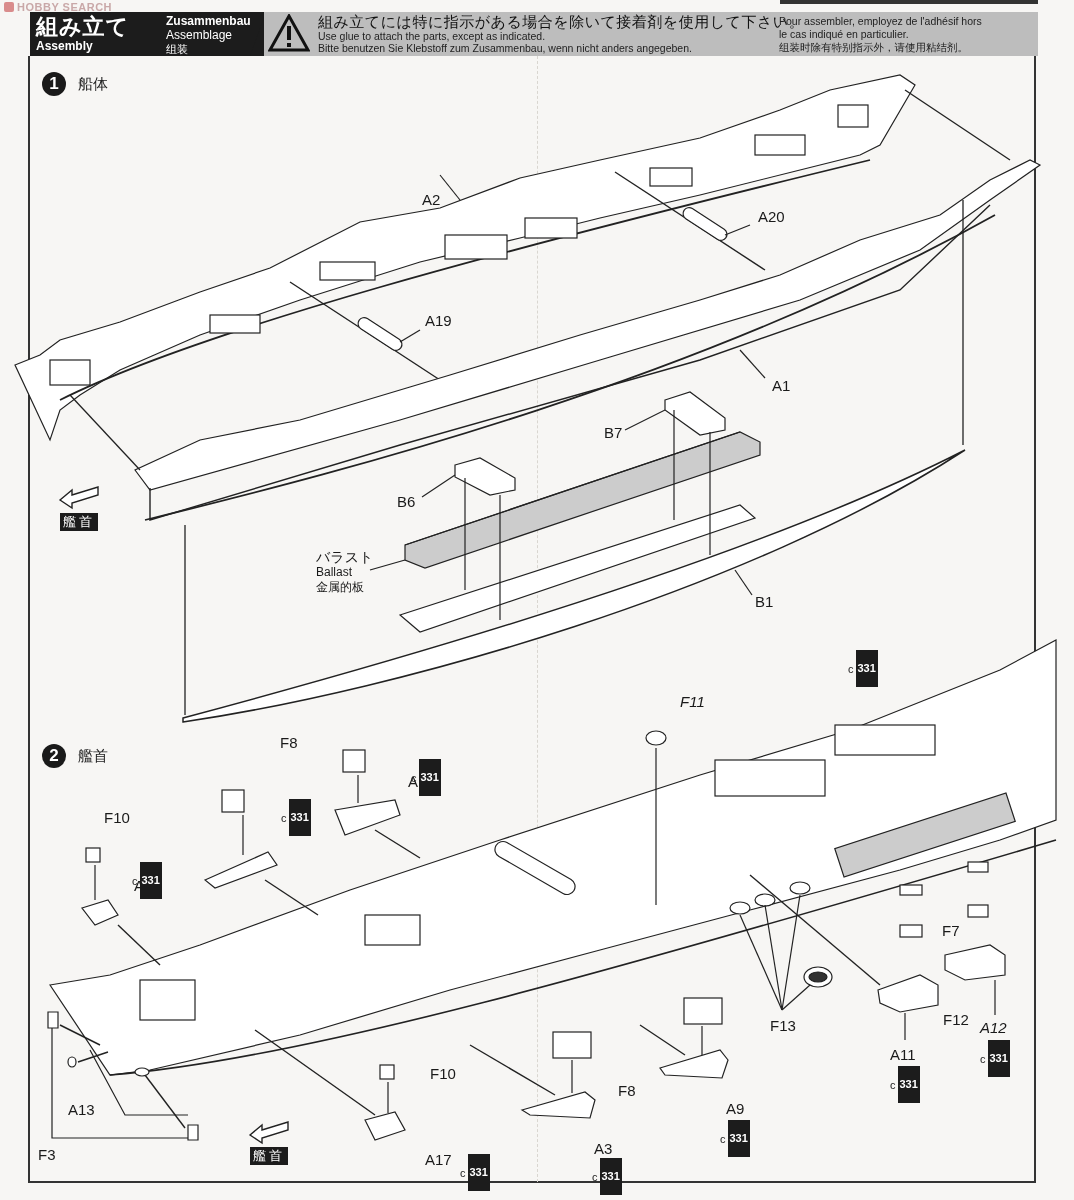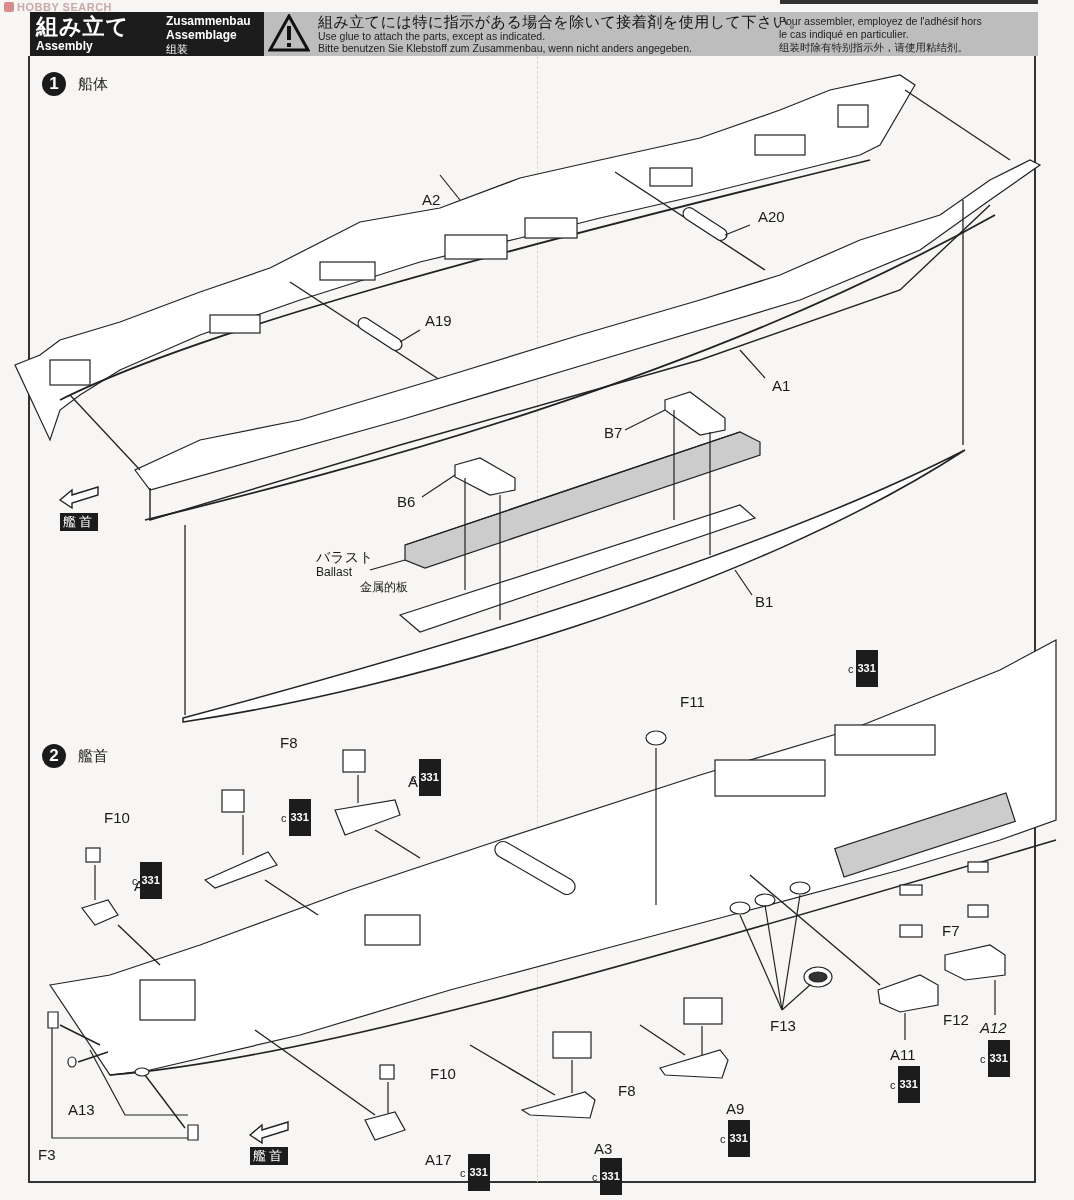--- a/index.html
+++ b/index.html
@@ -8,21 +8,21 @@
 
   .watermark { position: absolute; left: 4px; top: 1px; font-size: 11px; font-weight: bold; color: #c9a8a8; letter-spacing: 0.5px; display:flex; align-items:center; gap:3px; }
   .watermark .wm-icon { width: 10px; height: 10px; background: #d98c8c; border-radius: 2px; display:inline-block; }
 
   .top-rule { position: absolute; left: 780px; top: 0; width: 258px; height: 4px; background: #333; }
 
   .header-black { position: absolute; left: 30px; top: 12px; width: 234px; height: 44px; background: #1c1c1c; color: #fff; }
   .header-black .jp-title { position: absolute; left: 6px; top: 0px; font-size: 22px; font-weight: bold; letter-spacing: 1px; }
   .header-black .en-title { position: absolute; left: 6px; top: 27px; font-size: 12px; font-weight: bold; }
   .header-black .de-title { position: absolute; left: 136px; top: 2px; font-size: 12px; font-weight: bold; }
-  .header-black .fr-title { position: absolute; left: 136px; top: 16px; font-size: 12px; font-weight: bold; text-align: center; }
+  .header-black .fr-title { position: absolute; left: 136px; top: 16px; font-size: 12px; font-weight: normal; text-align: center; }
   .header-black .cn-title { position: absolute; left: 136px; top: 30px; font-size: 11px; }
   .header-slant { position: absolute; left: 250px; top: 12px; width: 0; height: 0; border-top: 44px solid #1c1c1c; border-right: 16px solid transparent; }
 
   .header-grey { position: absolute; left: 264px; top: 12px; width: 774px; height: 44px; background: #bdbdbd; }
   .warning-icon { position: absolute; left: 268px; top: 14px; width: 42px; height: 38px; }
   .notice-jp { position: absolute; left: 318px; top: 13px; font-size: 15px; color: #111; letter-spacing: 0.5px; }
   .notice-en { position: absolute; left: 318px; top: 30px; font-size: 10.5px; color: #222; }
   .notice-de { position: absolute; left: 318px; top: 42px; font-size: 10.5px; color: #222; }
   .notice-fr1 { position: absolute; left: 779px; top: 15px; font-size: 10.5px; color: #222; }
   .notice-fr2 { position: absolute; left: 779px; top: 28px; font-size: 10.5px; color: #222; }
@@ -40,21 +40,21 @@
   .paint { position: absolute; font-size: 11px; white-space: nowrap; display:flex; align-items:center; gap:2px; }
   .paint .c { font-size: 11px; color:#222; }
   .paint .code { background:#1c1c1c; color:#fff; font-size:11px; font-weight:bold; padding:12px 2px; line-height:13px; }
 
   .bow-marker { position: absolute; }
   .bow-marker .bow-label { background: #1c1c1c; color: #fff; font-size: 13px; padding: 0 3px; letter-spacing: 3px; display: inline-block; }
 
   .ballast-block { position: absolute; font-size: 13px; line-height: 15px; }
   .ballast-block .b-jp { font-size: 14px; }
   .ballast-block .b-en { font-size: 12px; }
-  .ballast-block .b-cn { font-size: 12px; margin-left: 44px; }
+  .ballast-block .b-cn { font-size: 12px; }
 
   svg.art { position: absolute; left: 0; top: 0; width: 1074px; height: 1200px; }
 </style>
 </head>
 <body>
 
 <div class="watermark">
   <span class="wm-icon"></span>
   <span>HOBBY SEARCH</span>
 </div>
@@ -265,21 +265,21 @@
 </div>
 
 <div class="step-num" style="left:42px; top:744px;">2</div>
 <span class="step-title" style="left:78px; top:747px;">艦首</span>
 
 <span class="lbl" style="left:280px; top:734px;">F8</span>
 <span class="lbl" style="left:408px; top:773px;text-align:right;">A10</span>
 <span class="lbl" style="left:292px; top:815px;">A4</span>
 <span class="lbl" style="left:104px; top:809px;">F10</span>
 <span class="lbl" style="left:134px; top:877px;">A18</span>
-<span class="lbl" style="left:680px; top:693px;">F11</span>
+<span class="lbl" style="left:680px; top:693px;font-style:italic;">F11</span>
 <span class="lbl" style="left:942px; top:922px;">F7</span>
 <span class="lbl" style="left:943px; top:1011px;">F12</span>
 <span class="lbl" style="left:890px; top:1046px;">A11</span>
 <span class="lbl" style="left:980px; top:1019px;font-style:italic;">A12</span>
 <span class="lbl" style="left:770px; top:1017px;">F13</span>
 <span class="lbl" style="left:618px; top:1082px;">F8</span>
 <span class="lbl" style="left:726px; top:1100px;">A9</span>
 <span class="lbl" style="left:594px; top:1140px;">A3</span>
 <span class="lbl" style="left:430px; top:1065px;">F10</span>
 <span class="lbl" style="left:425px; top:1151px;">A17</span>

